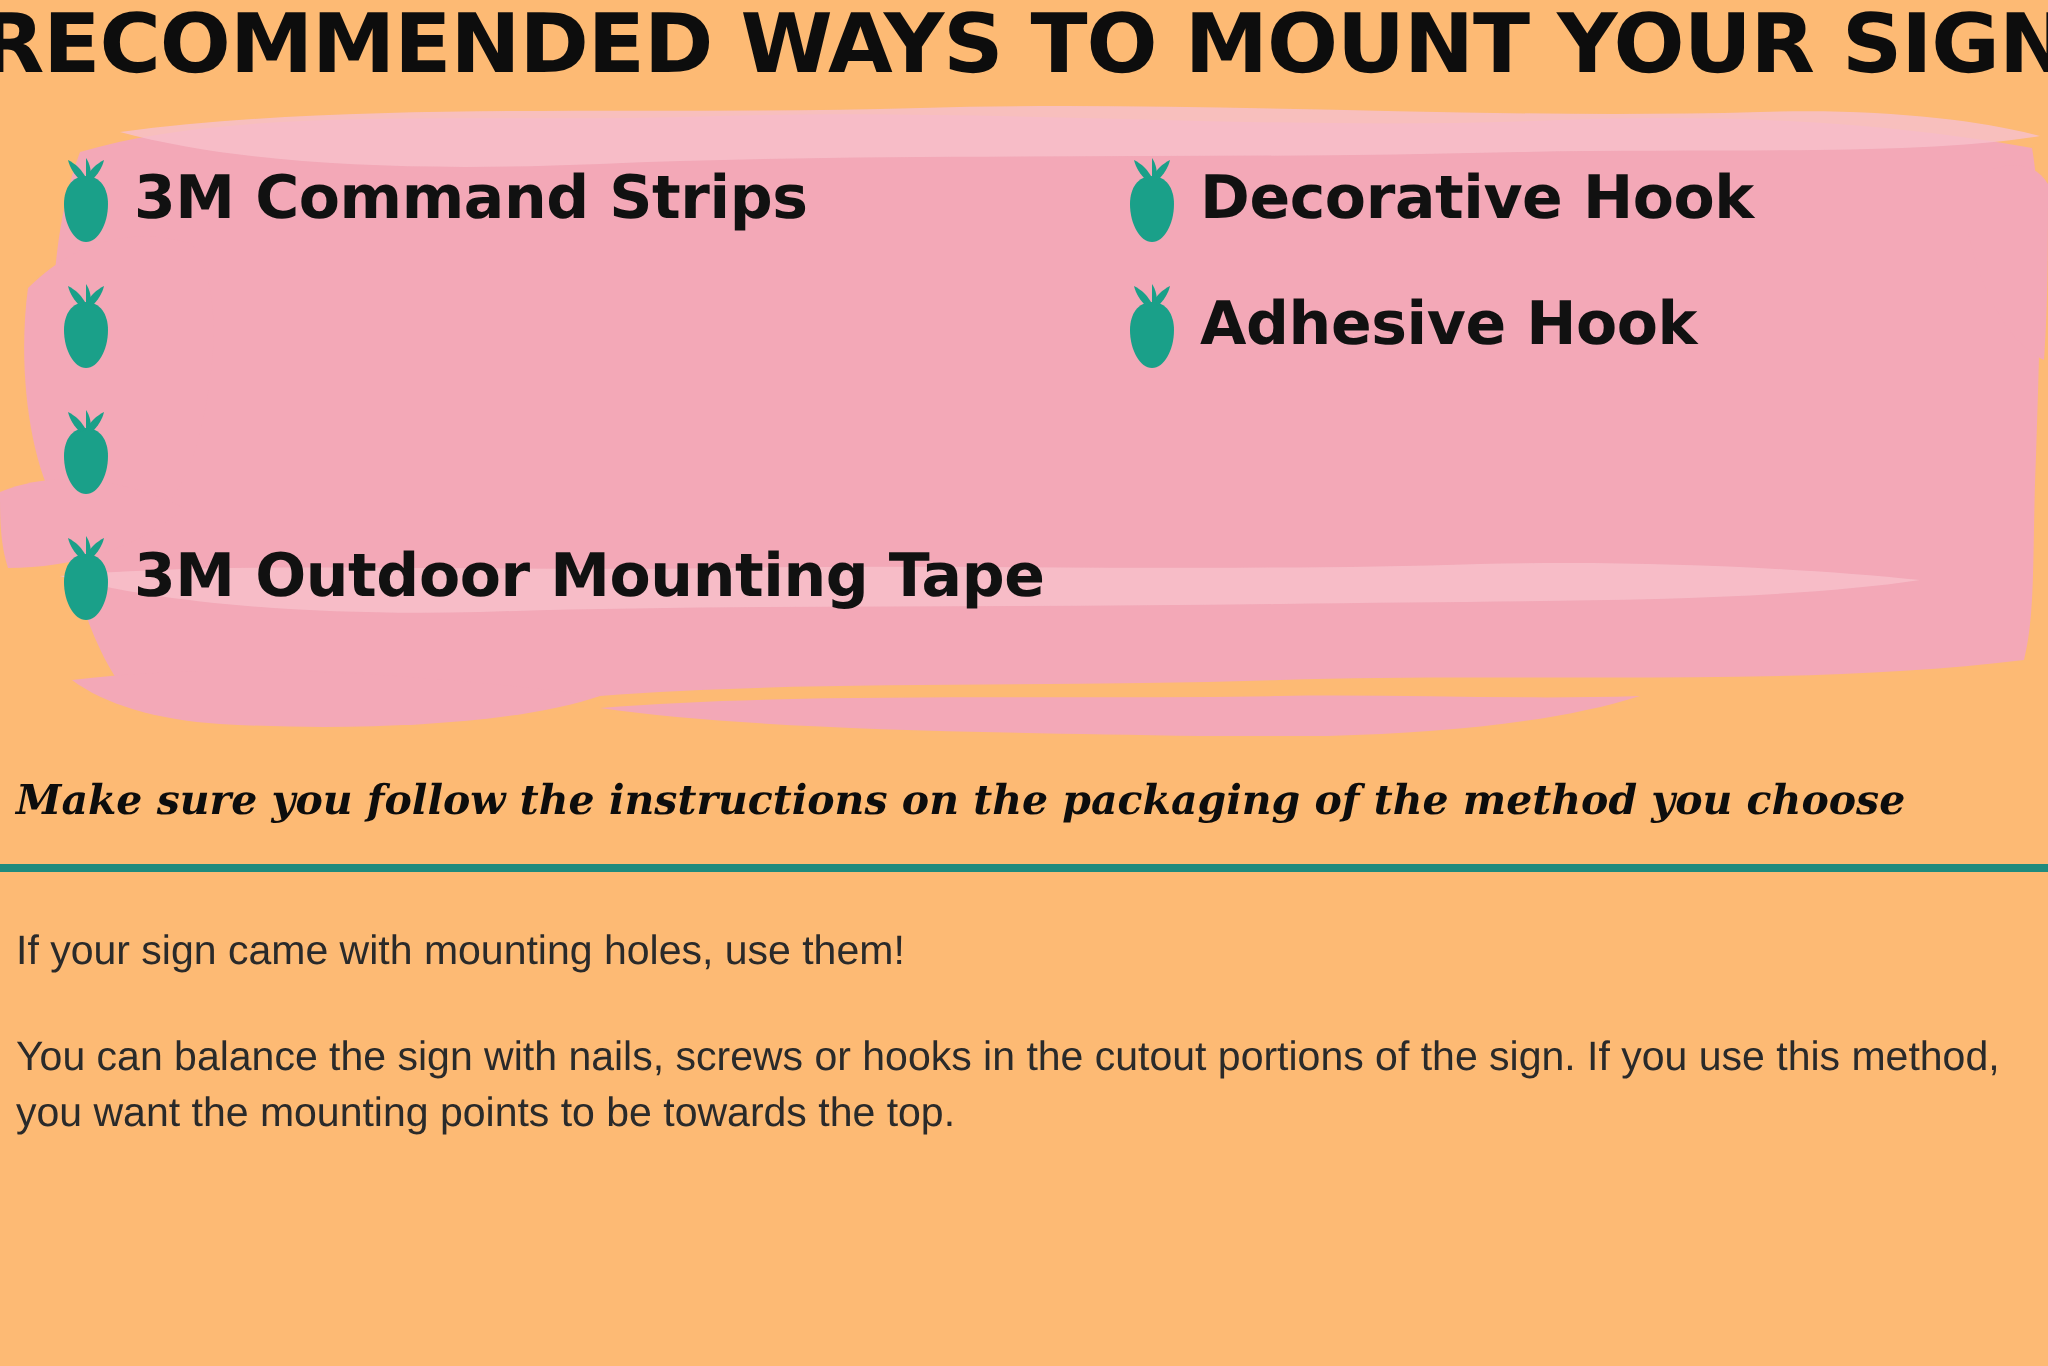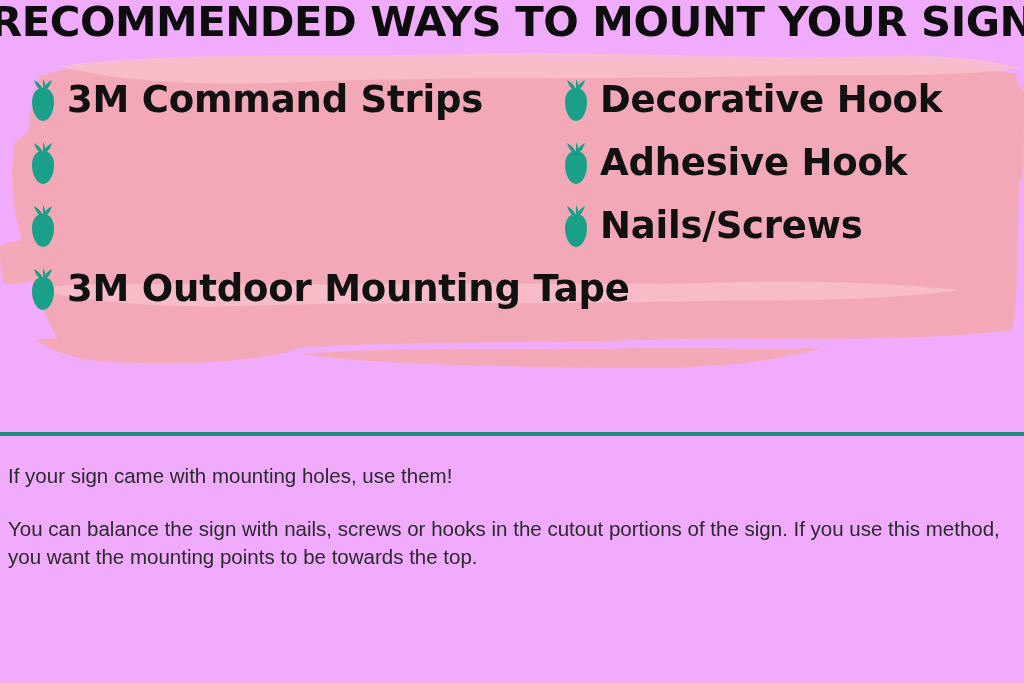--- a/index.html
+++ b/index.html
@@ -10,21 +10,21 @@
     height: 683px;
     background: #ffffff;
     font-family: "Liberation Sans", sans-serif;
     overflow: hidden;
   }
 
   #page {
     position: relative;
     width: 1024px;
     height: 683px;
-    background: #f0abfc;
+    background: #fdba74;
   }
 
   
   .title {
     position: absolute;
     left: 0;
     top: -2px;
     width: 1024px;
     text-align: center;
     font-family: "DejaVu Sans", sans-serif;
@@ -72,21 +72,21 @@
     width: 30px;
     min-width: 30px;
     height: 44px;
     margin-right: 9px;
     position: relative;
     top: 1px;
   }
   .item .label {
     font-family: "DejaVu Sans", sans-serif;
     font-weight: bold;
-    font-size: 37px;
+    font-size: 30px;
     color: #111111;
     white-space: nowrap;
     letter-spacing: -0.2px;
   }
 
   
   .note {
     position: absolute;
     left: 8px;
     top: 388px;
@@ -224,37 +224,25 @@
             <g fill="#1aa089">
               <path d="M15 9 C8 9 4 15 4 23 C4 33 9 42 15 42 C21 42 26 33 26 23 C26 15 22 9 15 9 Z"></path>
               <path d="M15 10 C13 6 10 3 6 1 C7 5 9 8 12 11 Z"></path>
               <path d="M15 10 C17 6 20 3 24 1 C23 5 21 8 18 11 Z"></path>
               <path d="M15 11 C15 6 15 3 15 0 C17 3 18 7 17 11 Z"></path>
             </g>
           </svg>
         </span>
         <span class="label">Adhesive Hook</span>
       </div>
-      <div class="item">
-        <span class="pine">
-          <svg width="30" height="44" viewBox="0 0 30 44" xmlns="http://www.w3.org/2000/svg" aria-hidden="true">
-            <g fill="#1aa089">
-              <path d="M15 9 C8 9 4 15 4 23 C4 33 9 42 15 42 C21 42 26 33 26 23 C26 15 22 9 15 9 Z"></path>
-              <path d="M15 10 C13 6 10 3 6 1 C7 5 9 8 12 11 Z"></path>
-              <path d="M15 10 C17 6 20 3 24 1 C23 5 21 8 18 11 Z"></path>
-              <path d="M15 11 C15 6 15 3 15 0 C17 3 18 7 17 11 Z"></path>
-            </g>
-          </svg>
-        </span>
-        <span class="label">Nails/Screws</span>
-      </div>
     </div>
 
   </div>
 
+  <div class="note">Make sure you follow the instructions on the packaging of the method you choose</div>
 
   <div class="divider"></div>
 
   <div class="body">
     <p>If your sign came with mounting holes, use them!</p>
     <p>You can balance the sign with nails, screws or hooks in the cutout portions of the sign. If you use this method, you want the mounting points to be towards the top.</p>
   </div>
 
 </div>
 

